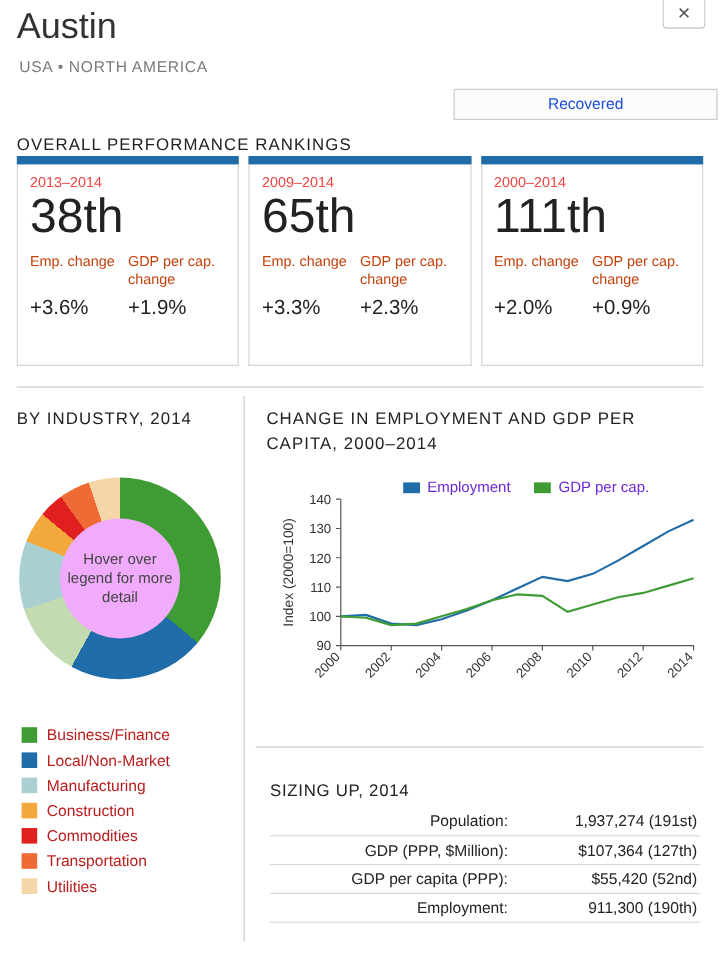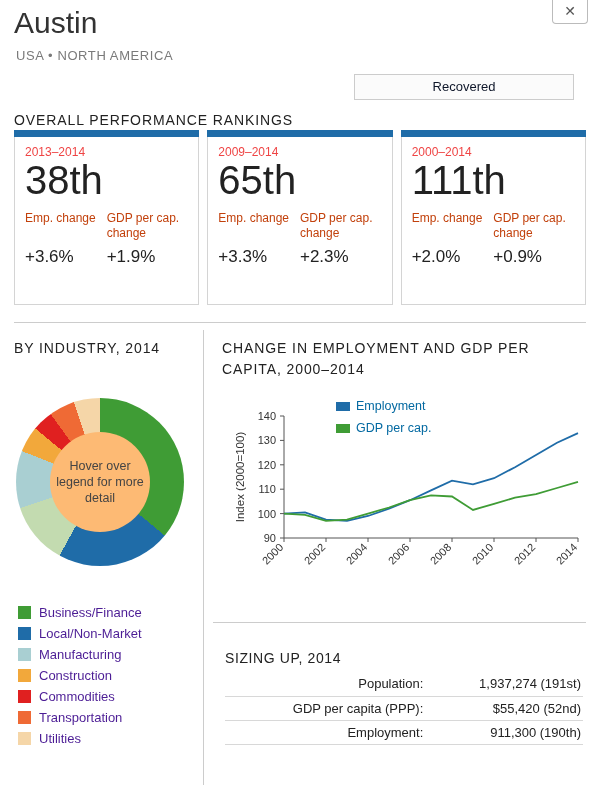--- a/index.html
+++ b/index.html
@@ -42,28 +42,28 @@
   }
   .city-sub {
     position: absolute;
     left: 16px; top: 48px;
     font-size: 13px;
     color: #7a7a7a;
     letter-spacing: 0.6px;
   }
   .status-box {
     position: absolute;
-    right: 26px; top: 74px;
+    right: 2px; top: 74px;
     width: 220px; height: 26px;
     border: 1px solid #cccccc;
     background: #fbfbfb;
     text-align: center;
     font-size: 13px;
     line-height: 24px;
-    color: #0f172a;
+    color: #1d4ed8;
   }
 
   
   .section-title {
     position: absolute;
     font-size: 14px;
     letter-spacing: 0.9px;
     color: #222222;
     font-weight: normal;
   }
@@ -140,21 +140,21 @@
   }
   .donut {
     width: 168px; height: 168px;
     border-radius: 50%;
   }
   .donut-hole {
     position: absolute;
     left: 34px; top: 34px;
     width: 100px; height: 100px;
     border-radius: 50%;
-    background: #fdba74;
+    background: #f0abfc;
     display: flex;
     align-items: center;
     justify-content: center;
     text-align: center;
   }
   .donut-hole span {
     font-size: 12.5px;
     color: #444444;
     line-height: 16px;
     padding: 0 6px;
@@ -170,33 +170,32 @@
     height: 21px;
     cursor: pointer;
   }
   .legend-swatch {
     width: 13px; height: 13px;
     margin-right: 8px;
     flex: 0 0 auto;
   }
   .legend-label {
     font-size: 13px;
-    color: #4c1d95;
+    color: #b91c1c;
   }
 
   
   #line-title { left: 222px; top: 338px; width: 360px; line-height: 21px; }
   .chart-legend {
     position: absolute;
     left: 336px; top: 399px;
     display: flex;
-    gap: 8px;
+    gap: 20px;
     font-size: 12.5px;
-    color: #0369a1;
-    flex-direction: column;
+    color: #6d28d9;
   }
   .chart-legend .ci { display: flex; align-items: center; gap: 6px; }
   .chart-legend .cs { width: 14px; height: 9px; }
   .linechart {
     position: absolute;
     left: 222px; top: 398px;
     width: 366px; height: 200px;
   }
 
   
@@ -389,20 +388,24 @@
   </div>
 
   <div class="section-title" id="sizing-title">SIZING UP, 2014</div>
   <table class="sizing-table">
     <tbody id="sizing-body">
         <tr>
           <td>Population:</td>
           <td class="val">1,937,274 (191st)</td>
         </tr>
         <tr>
+          <td>GDP (PPP, $Million):</td>
+          <td class="val">$107,364 (127th)</td>
+        </tr>
+        <tr>
           <td>GDP per capita (PPP):</td>
           <td class="val">$55,420 (52nd)</td>
         </tr>
         <tr>
           <td>Employment:</td>
           <td class="val">911,300 (190th)</td>
         </tr>
       </tbody>
   </table>
 

